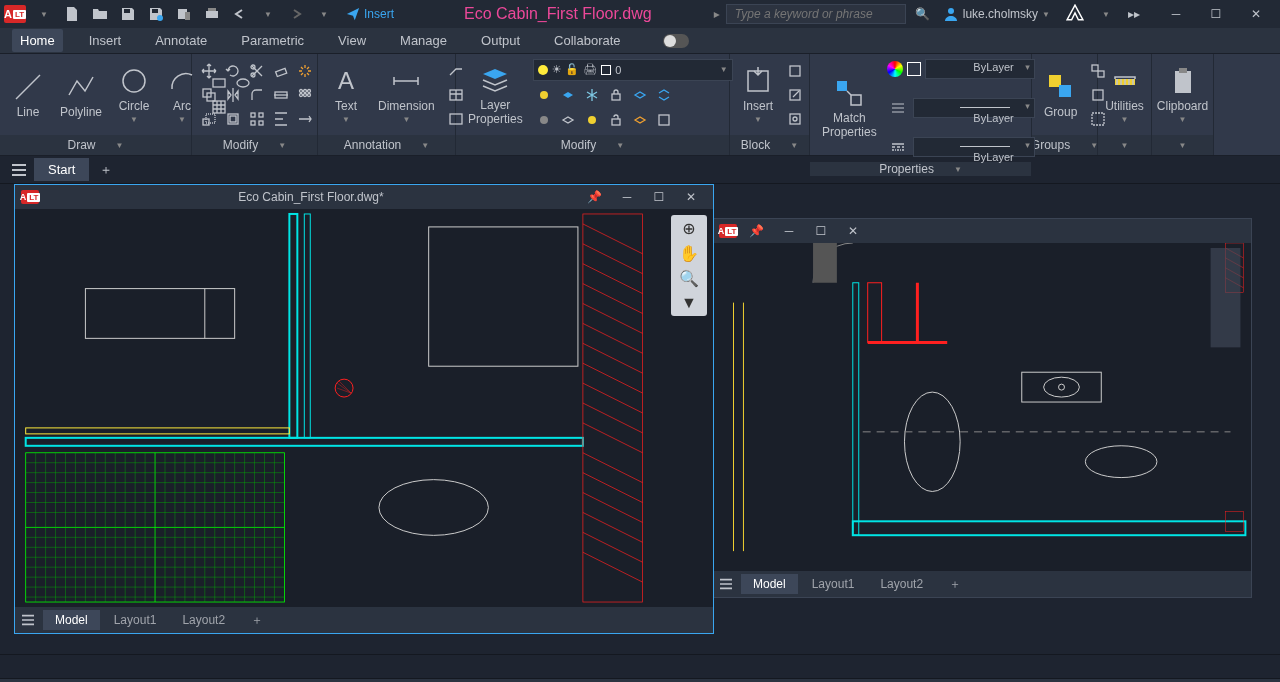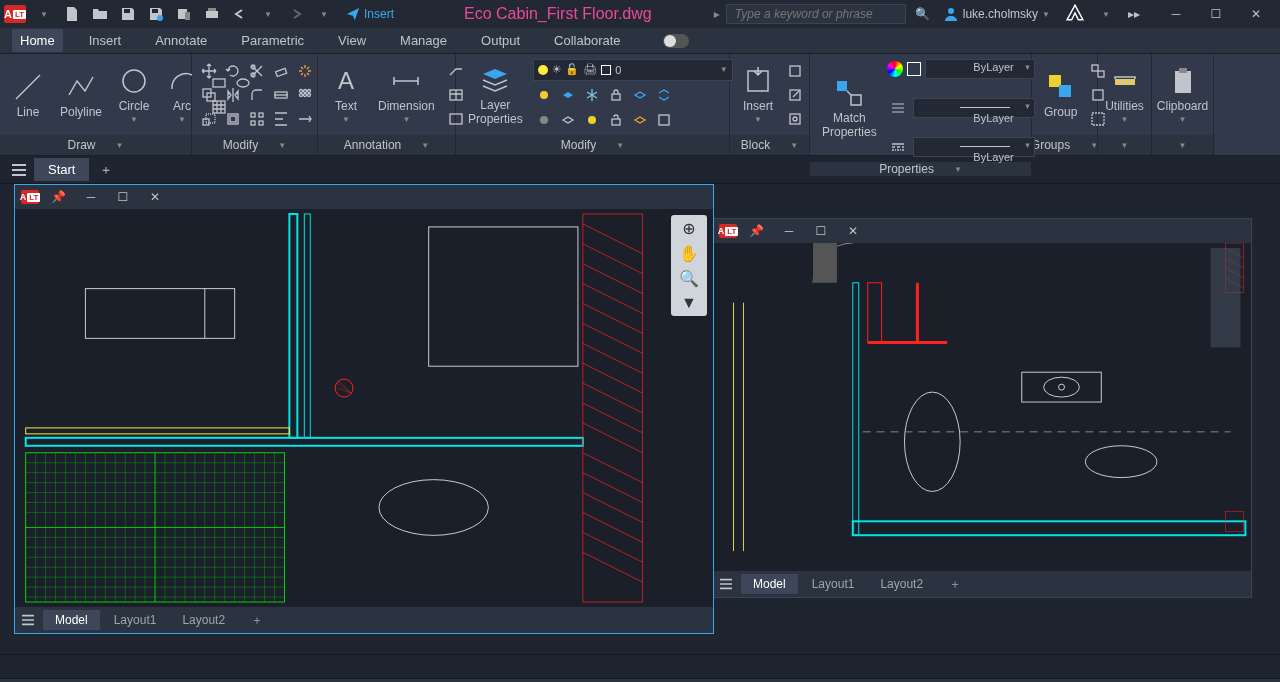--- a/index.html
+++ b/index.html
@@ -718,20 +718,21 @@
       <div class="dw-tab">＋</div>
     </div>
   </div>
 
   <div class="doc-window active" style="left:14px; top:0px; width:700px; height:450px">
     <div class="dw-title">
       <div class="app-icon">
           <span>A</span>
           <span class="lt-badge">LT</span>
         </div>
+      <div class="dw-name">Eco Cabin_First Floor.dwg*</div>
       <div class="dw-ctrl">
         <span>📌</span>
         <span>─</span>
         <span>☐</span>
         <span>✕</span>
       </div>
     </div>
     <div class="canvas">
       <svg class="dwg" viewBox="0 0 700 400">
 

